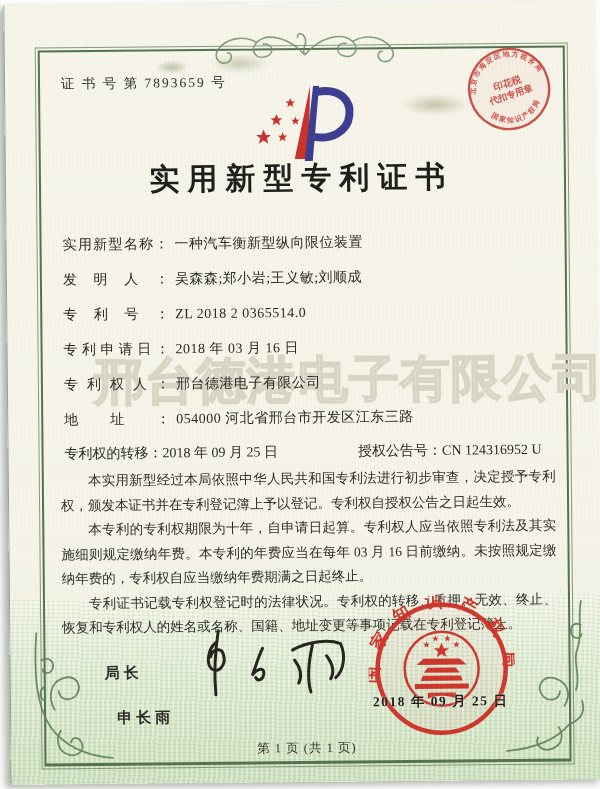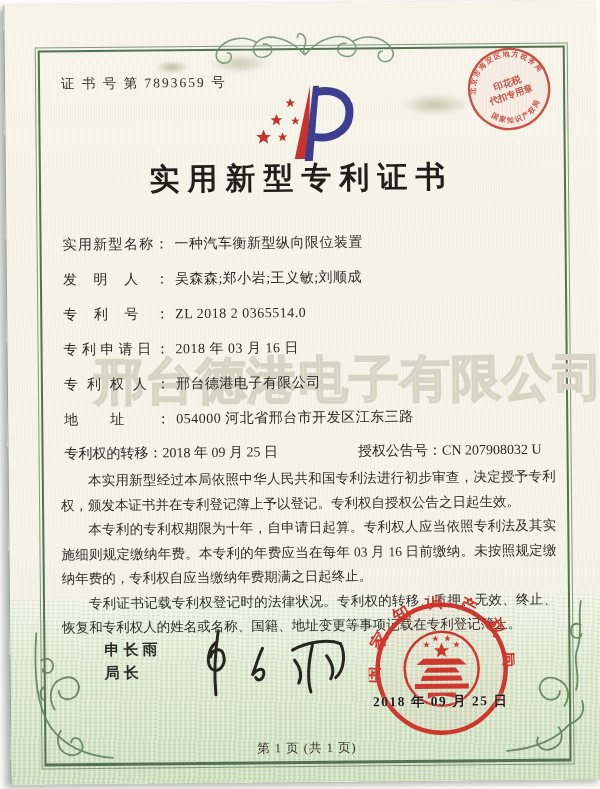--- a/index.html
+++ b/index.html
@@ -64,21 +64,21 @@
     font-size:50px;font-weight:bold;letter-spacing:1px;
     color:rgba(190,186,168,0.18);
     -webkit-text-stroke:1.5px #d8d4c4;
   }
   .sig-title,.sig-name{
     position:absolute;left:94px;z-index:2;
     font-family:"Liberation Sans","DejaVu Sans",sans-serif;
     font-weight:bold;font-size:15px;letter-spacing:4px;color:#2a2a26;
   }
   .sig-title{top:659px;}
-  .sig-name{top:636px;}
+  .sig-name{top:704px;padding-left:12px;}
   .signature-svg{position:absolute;left:178px;top:615px;z-index:2;}
   .tax-stamp{position:absolute;left:460px;top:44px;z-index:3;opacity:0.92;}
   .cnipa-seal{position:absolute;left:358px;top:594px;z-index:2;opacity:0.95;}
   .seal-date{
     position:absolute;left:362px;top:691px;z-index:3;
     font-size:13.5px;font-weight:bold;letter-spacing:1.5px;color:#1d1d1b;
     text-shadow:0 0 3px rgba(246,243,231,0.85);white-space:nowrap;
   }
   .footer-page{
     position:absolute;left:0;right:0;top:737px;text-align:center;z-index:2;
@@ -194,21 +194,21 @@
     <div class="field-row">
       <span class="field-label">地址：</span><span class="field-value">054000 河北省邢台市开发区江东三路</span>
     </div>
   </div>
 
   <div class="grant-row">
     <span>
       <span>专利权的转移：</span><span>2018 年 09 月 25 日</span>
     </span>
     <span>
-      <span>授权公告号：</span><span>CN 207908032 U</span>
+      <span>授权公告号：</span><span>CN 124316952 U</span>
     </span>
   </div>
 
   <div class="paragraphs">
     <p>本实用新型经过本局依照中华人民共和国专利法进行初步审查，决定授予专利权，颁发本证书并在专利登记簿上予以登记。专利权自授权公告之日起生效。</p>
     <p>本专利的专利权期限为十年，自申请日起算。专利权人应当依照专利法及其实施细则规定缴纳年费。本专利的年费应当在每年 03 月 16 日前缴纳。未按照规定缴纳年费的，专利权自应当缴纳年费期满之日起终止。</p>
     <p>专利证书记载专利权登记时的法律状况。专利权的转移、质押、无效、终止、恢复和专利权人的姓名或名称、国籍、地址变更等事项记载在专利登记簿上。</p>
   </div>
 
   <div class="sig-title">局长</div>

